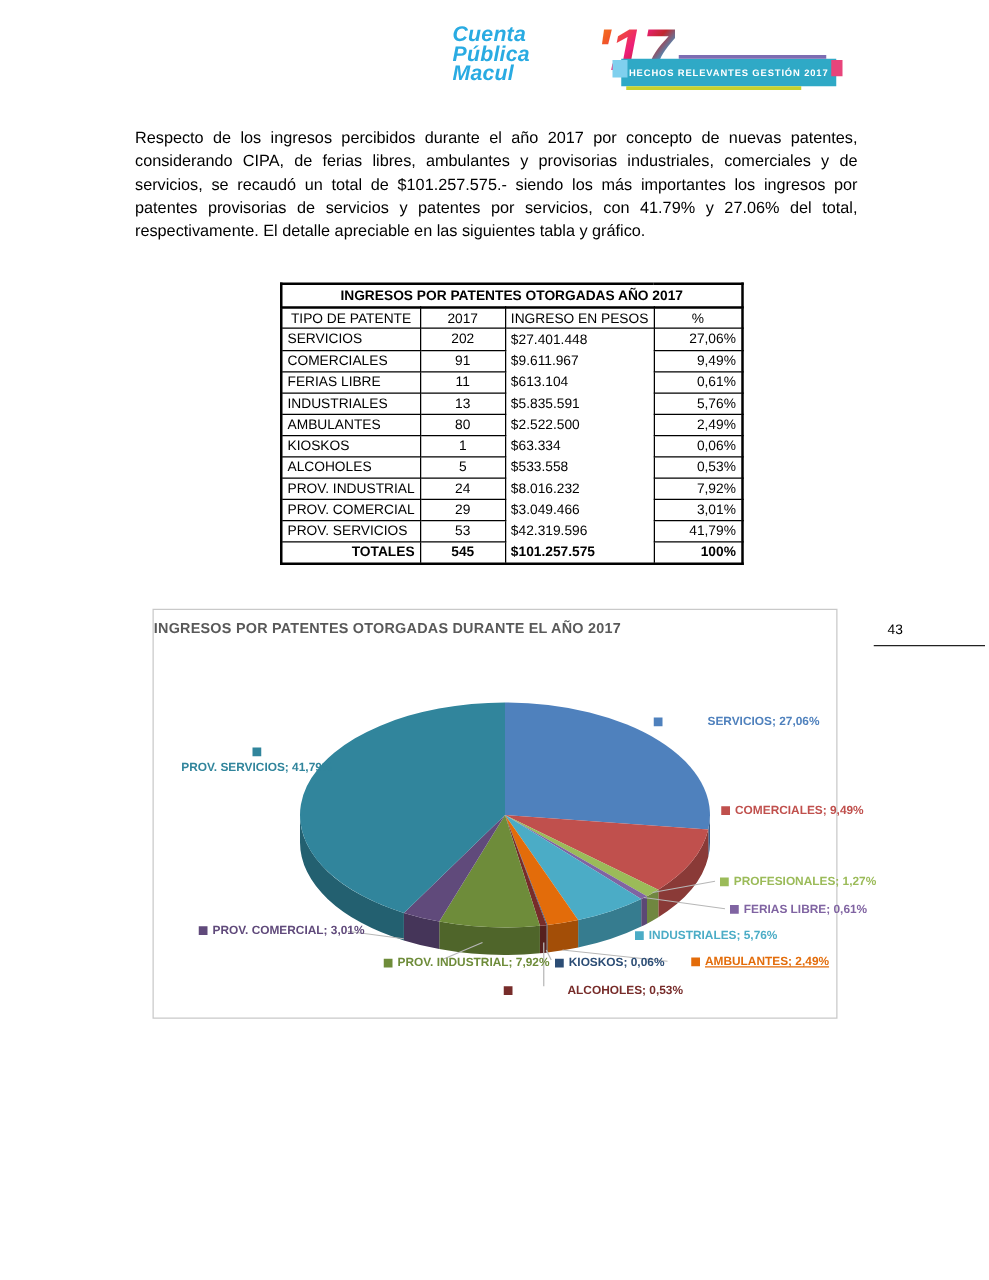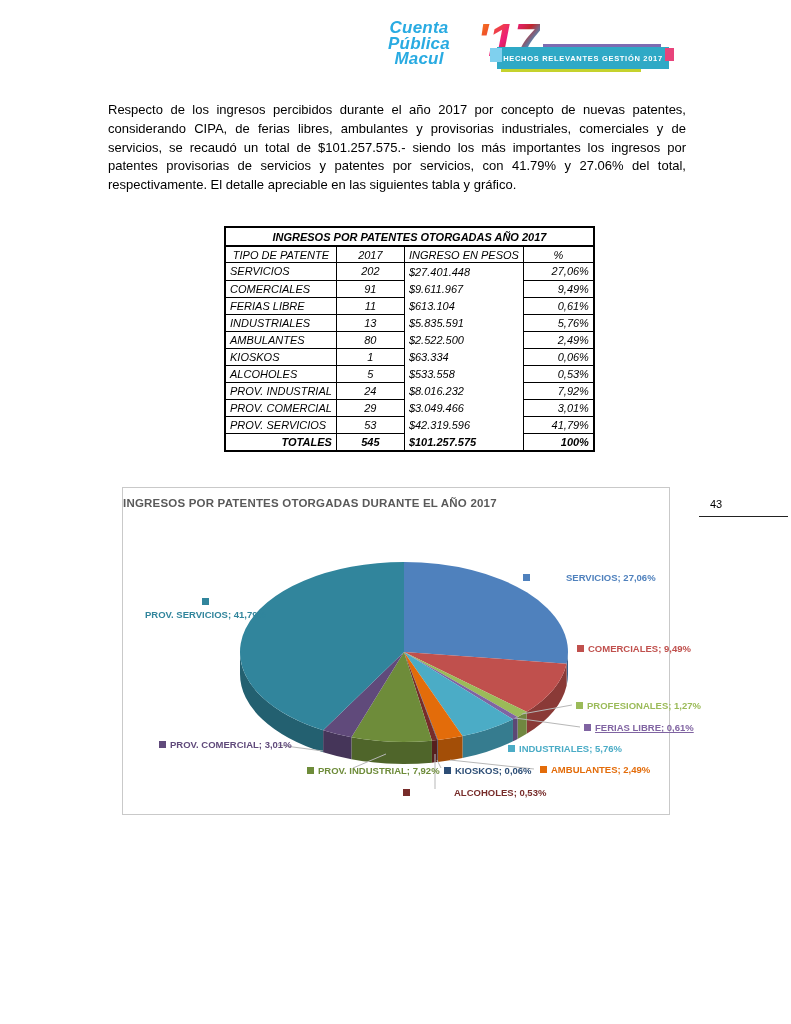--- a/index.html
+++ b/index.html
@@ -1,20 +1,20 @@
 <!DOCTYPE html>
 <html style="--logo-blue: #29ABE2; --banner-teal: #2FA9C6; --accent-purple: #7D6CB2; --accent-lime: #C5D22D; --accent-pink: #E8447B; --accent-lightblue: #7FD0EE; --chart-title-gray: #595959;"><head>
 <meta charset="utf-8">
 <style>
   html,body{margin:0;padding:0;background:#ffffff;}
   .page{position:relative;width:791px;height:1024px;background:#fff;overflow:hidden;
         font-family:"Liberation Sans",sans-serif;color:#000;}
 
   
-  .logo-words{position:absolute;left:362px;top:20px;width:114px;text-align:center;
+  .logo-words{position:absolute;left:362px;top:20px;width:114px;text-align:left;
     color:var(--logo-blue,#29ABE2);font-weight:bold;font-style:italic;
     font-size:17px;line-height:15.5px;letter-spacing:0.2px;}
   .logo-year{position:absolute;left:477px;top:12px;font-size:47px;font-weight:800;font-style:italic;
     background:linear-gradient(130deg,#F7941D 0%,#F15A24 22%,#ED1E79 45%,#C1272D 60%,#29ABE2 78%,#8CC63F 100%);
     -webkit-background-clip:text;background-clip:text;color:transparent;line-height:56px;}
   .banner{position:absolute;left:497px;top:47px;width:172px;height:22px;
     background:var(--banner-teal,#2FA9C6);display:flex;align-items:center;justify-content:center;
     color:#fff;font-size:7.5px;font-weight:bold;letter-spacing:0.7px;white-space:nowrap;}
   .banner-accent{position:absolute;}
   .accent-purple{top:-3px;right:8px;width:118px;height:3px;background:var(--accent-purple,#7D6CB2);}
@@ -23,21 +23,21 @@
   .accent-lightblue{top:1px;left:-7px;width:12px;height:14px;background:var(--accent-lightblue,#7FD0EE);}
 
   
   .intro{position:absolute;left:108px;top:88px;width:578px;
     font-size:13px;line-height:18.8px;text-align:justify;}
 
   
   table.patents{position:absolute;left:224px;top:226px;border-collapse:collapse;
     font-size:11px;table-layout:fixed;}
   table.patents{border:2px solid #000;}
-  .patents th,.patents td{border:1px solid #000;padding:1px 4px;height:13px;white-space:nowrap;overflow:hidden;font-style:italic;}
+  .patents th,.patents td{border:1px solid #000;padding:1px 4px;height:13px;white-space:nowrap;overflow:hidden;}
   .patents .title-row th{border:2px solid #000;font-weight:bold;text-align:center;font-size:11px;height:15px;}
   .patents .head-row th{font-weight:normal;text-align:center;}
   .c-tipo{width:95px;text-align:left;}
   .c-cant{width:59px;text-align:center;}
   .c-ing{width:97px;}
   .c-pct{width:61px;text-align:right;}
   td.c-ing{display:flex;justify-content:space-between;align-items:center;border:none;height:15px;padding:0;}
   .patents td.cell-ing{padding:1px 4px;}
   .patents td.cell-ing .ing-inner{display:flex;justify-content:space-between;}
   .patents tr.totals-row td{font-weight:bold;}
@@ -259,29 +259,29 @@
           <span>SERVICIOS; 27,06%</span>
         </div>
         <div class="pie-label" style="left: 454px; top: 155px; color: rgb(192, 80, 77);">
           <span class="sq" style="background: rgb(192, 80, 77);"></span>
           <span>COMERCIALES; 9,49%</span>
         </div>
         <div class="pie-label" style="left: 453px; top: 212px; color: rgb(155, 187, 89);">
           <span class="sq" style="background: rgb(155, 187, 89);"></span>
           <span>PROFESIONALES; 1,27%</span>
         </div>
-        <div class="pie-label" style="left: 461px; top: 234px; color: rgb(128, 100, 162); text-decoration: underline;">
+        <div class="pie-label" style="left: 461px; top: 234px; color: rgb(128, 100, 162);">
           <span class="sq" style="background: rgb(128, 100, 162);"></span>
           <span>FERIAS LIBRE; 0,61%</span>
         </div>
         <div class="pie-label" style="left: 385px; top: 255px; color: rgb(75, 172, 198);">
           <span class="sq" style="background: rgb(75, 172, 198);"></span>
           <span>INDUSTRIALES; 5,76%</span>
         </div>
-        <div class="pie-label" style="left: 417px; top: 276px; color: rgb(227, 108, 10);">
+        <div class="pie-label" style="left: 430px; top: 276px; color: rgb(227, 108, 10); text-decoration: underline;">
           <span class="sq" style="background: rgb(227, 108, 10);"></span>
           <span>AMBULANTES; 2,49%</span>
         </div>
         <div class="pie-label" style="left: 321px; top: 277px; color: rgb(44, 77, 117); align-items: center;">
           <span class="sq" style="background: rgb(44, 77, 117);"></span>
           <span>KIOSKOS; 0,06%</span>
         </div>
         <div class="pie-label" style="left: 280px; top: 299px; color: rgb(119, 44, 42); gap: 44px;">
           <span class="sq" style="background: rgb(119, 44, 42);"></span>
           <span>ALCOHOLES; 0,53%</span>

